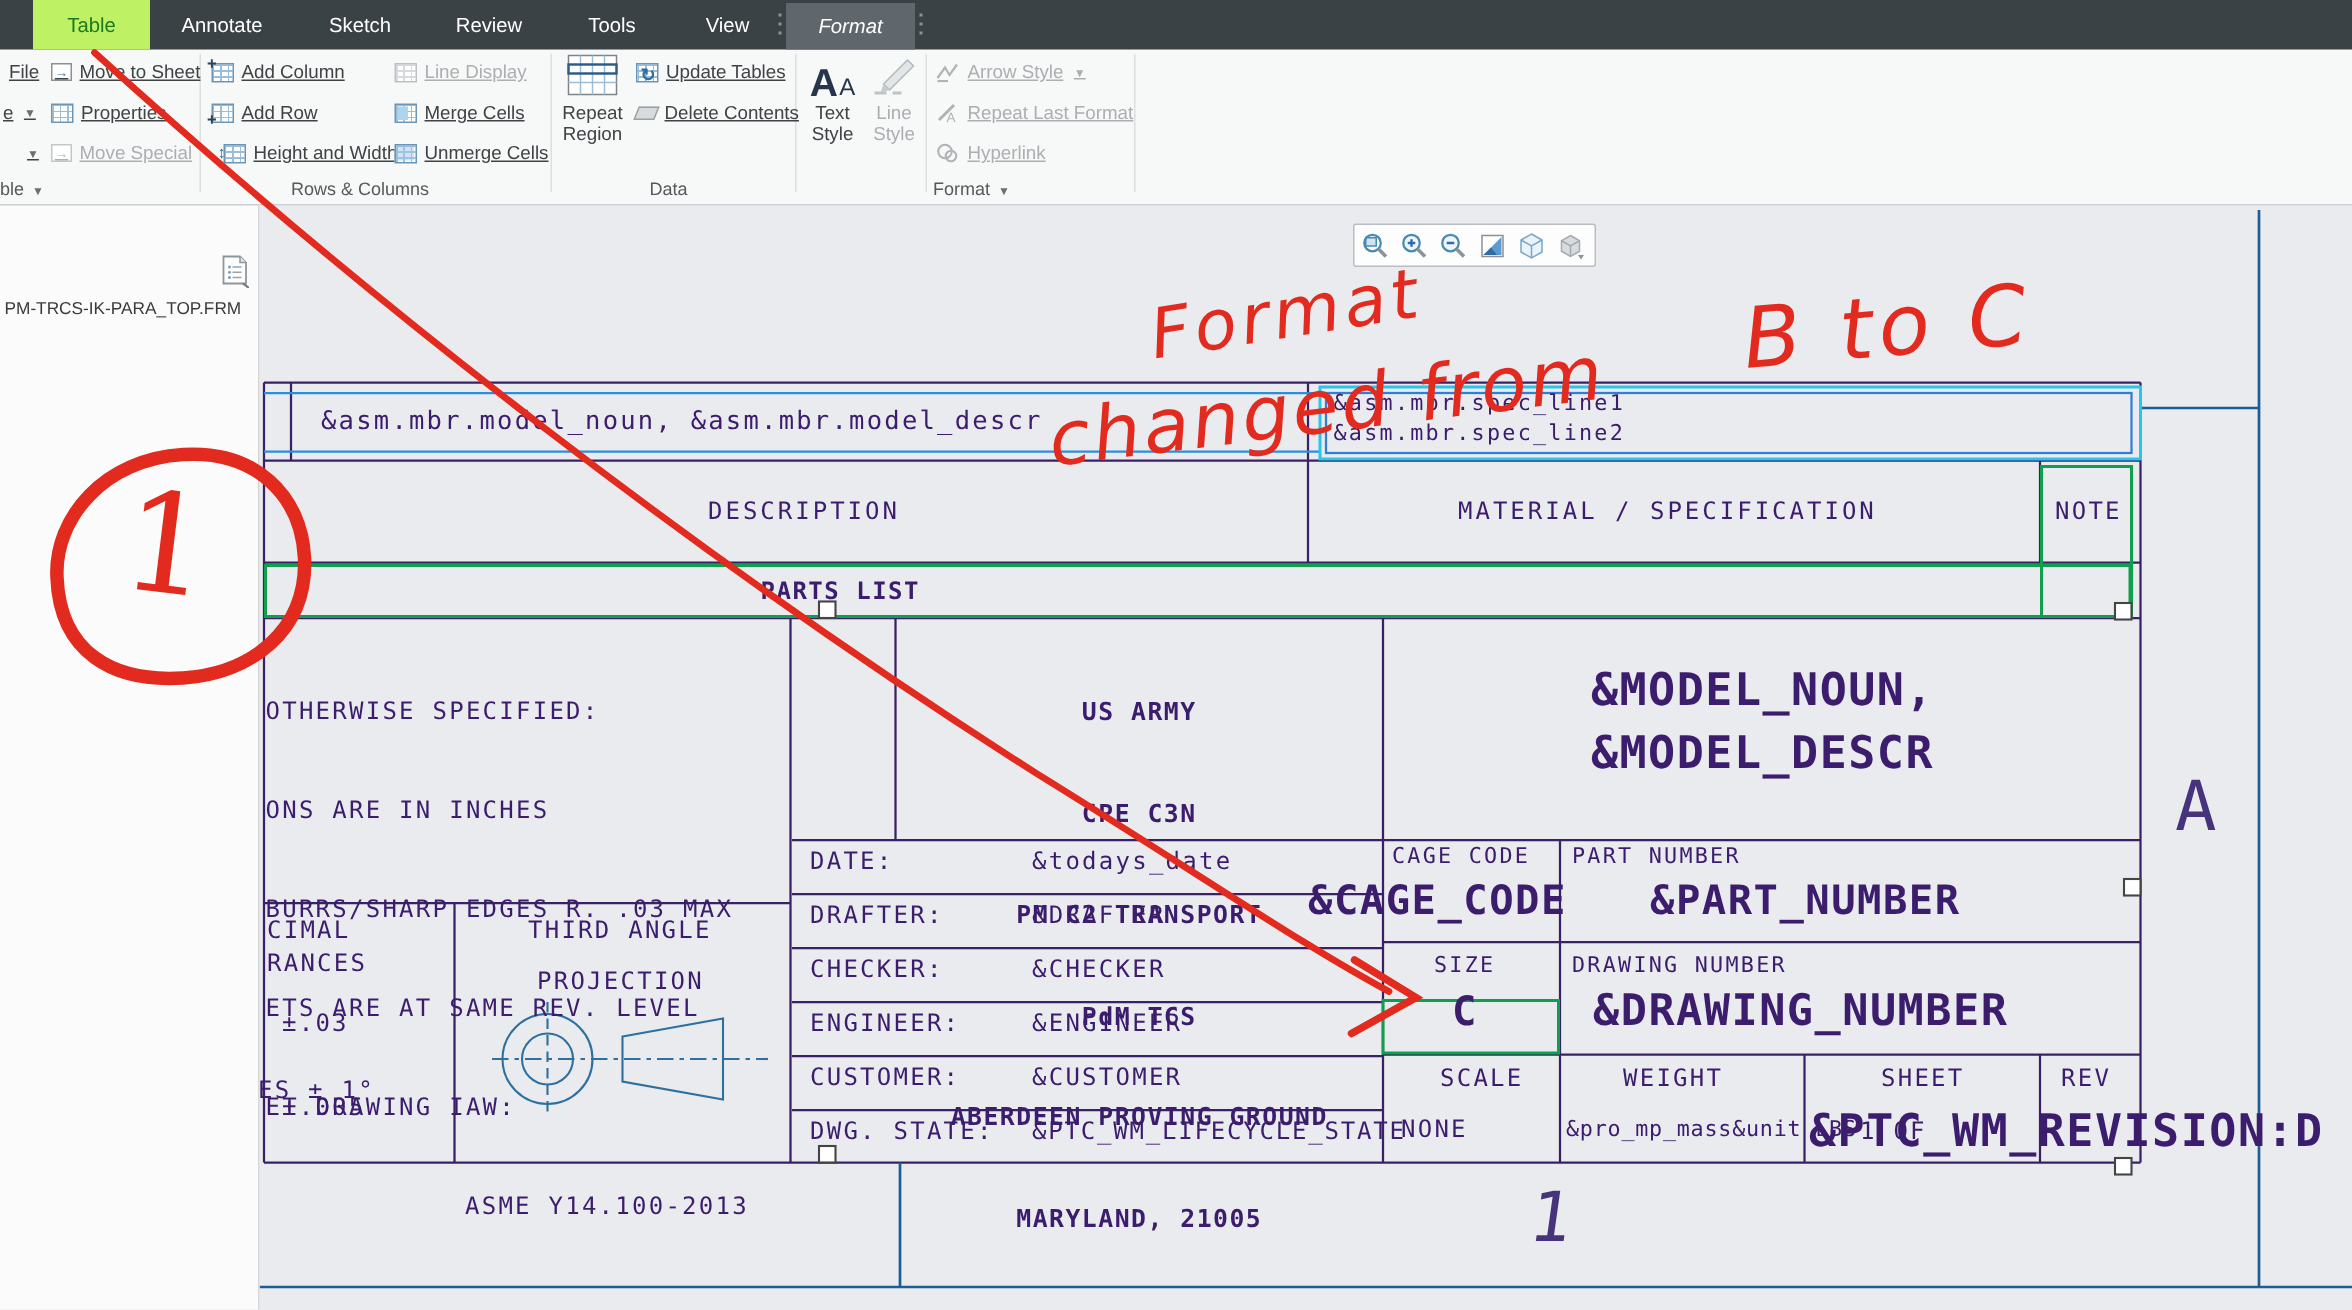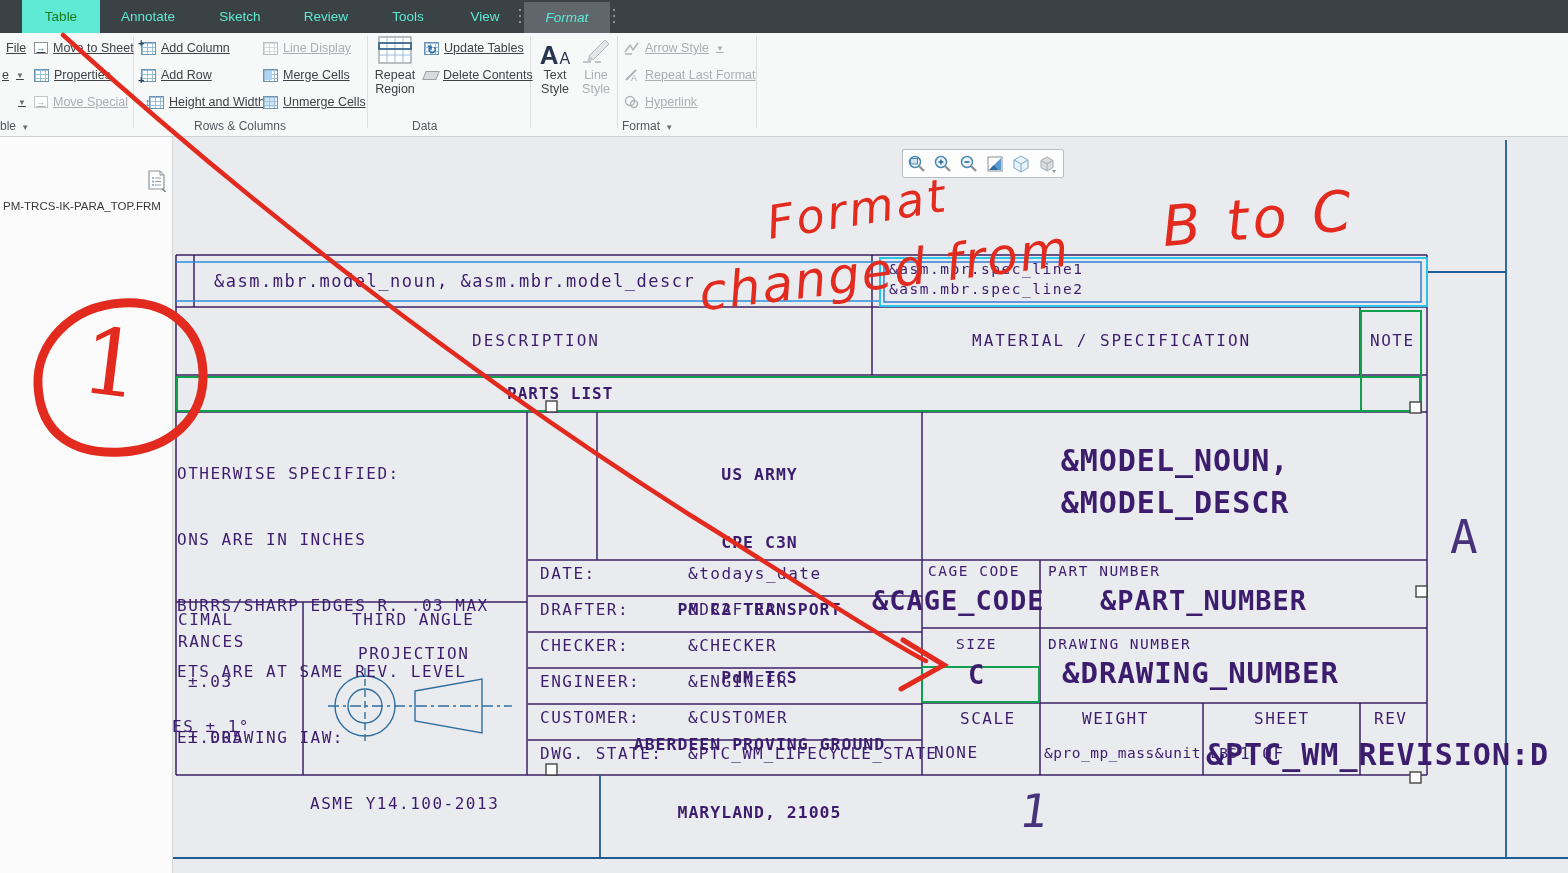--- a/index.html
+++ b/index.html
@@ -2,22 +2,22 @@
 <html><head>
 <meta charset="utf-8">
 <style>
   * { margin:0; padding:0; box-sizing:border-box; }
   html,body { width:1568px; height:873px; }
   body { position:relative; overflow:hidden; background:#e9ebee; font-family:"Liberation Sans", sans-serif; }
 
   
   .tabbar { position:absolute; left:0; top:0; width:1568px; height:33px; background:#3b4245; z-index:30; }
   .tab { position:absolute; top:0; height:33px; display:flex; align-items:center; justify-content:center;
-         color:#5eead4; font-size:13.5px; cursor:default; }
-  .tab-active { background:#5eead4; color:#1e7a1e; }
+         color:#ffffff; font-size:13.5px; cursor:default; }
+  .tab-active { background:#bef264; color:#1e7a1e; }
   .tab-contextual { background:#5f676c; font-style:italic; top:2px; height:31px; }
   .tab-sep { position:absolute; top:7px; width:2px; height:19px;
              background-image:radial-gradient(circle, #8b9296 1px, transparent 1.2px);
              background-size:2px 6px; background-repeat:repeat-y; }
 
   
   .ribbon { position:absolute; left:0; top:33px; width:1568px; height:104px; background:#f7f8f8;
             border-bottom:1px solid #ccd0d2; z-index:25; }
   .rsep { position:absolute; top:3px; width:1px; height:92px; background:#dcdedf; }
   .rbtn { position:absolute; height:24px; display:flex; align-items:center; gap:5px;
@@ -181,21 +181,21 @@
   <div class="rbtn" style="left:424px; top:3px;">
     <span class="igrid">
         <span class="ov" style="top:1px;left:2px;color:#2d6da3;font-size:12px;">↻</span>
       </span>
     <span>Update Tables</span>
   </div>
   <div class="rbtn" style="left:424px; top:30px;">
     <span class="ieraser"></span>
     <span>Delete Contents</span>
   </div>
-  <div class="glabel" style="left:412px;"><span>Data</span></div>
+  <div class="glabel" style="left:433px;"><span>Data</span></div>
 
   <div class="rbig" style="left:536px; top:3px; width:38px;">
     <div style="height:32px; display:flex; align-items:flex-end; gap:1px;">
       <span style="font-weight:bold; font-size:26px; color:#26344e; line-height:26px;">A</span>
       <span style="font-size:16px; color:#26344e; line-height:18px;">A</span>
     </div>
     <span>Text</span>
     <span>Style</span>
   </div>
   <div class="rbig dis" style="left:578px; top:3px; width:36px;justify-content:space-between;">

